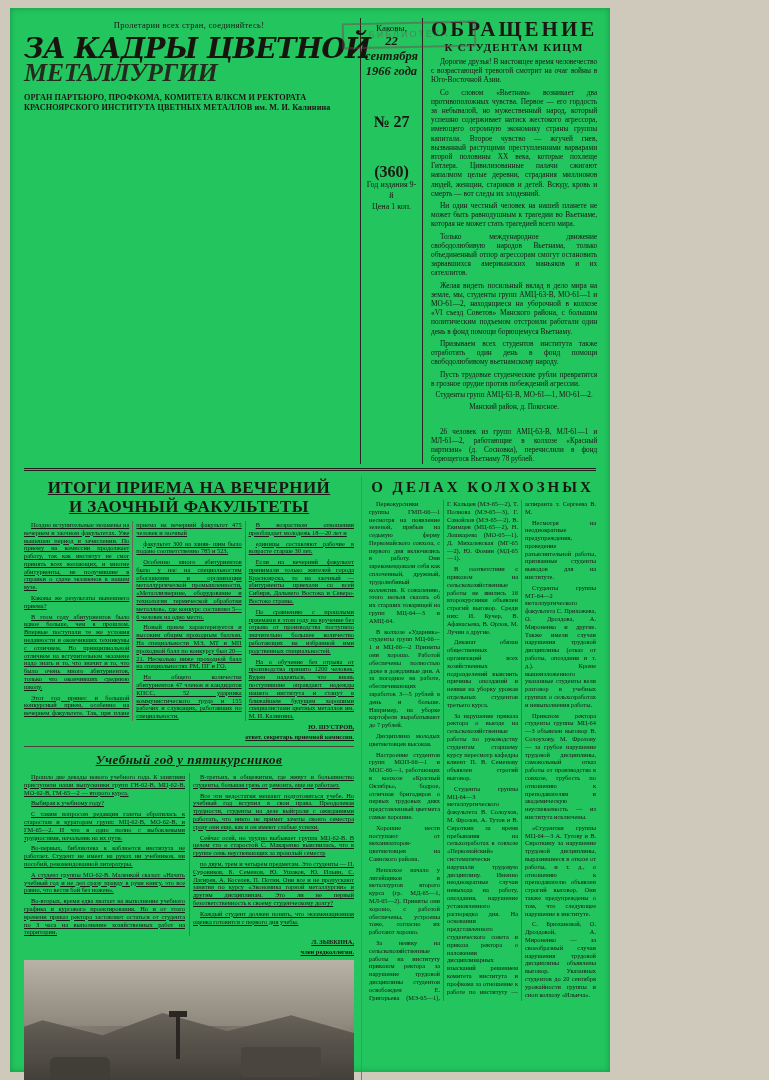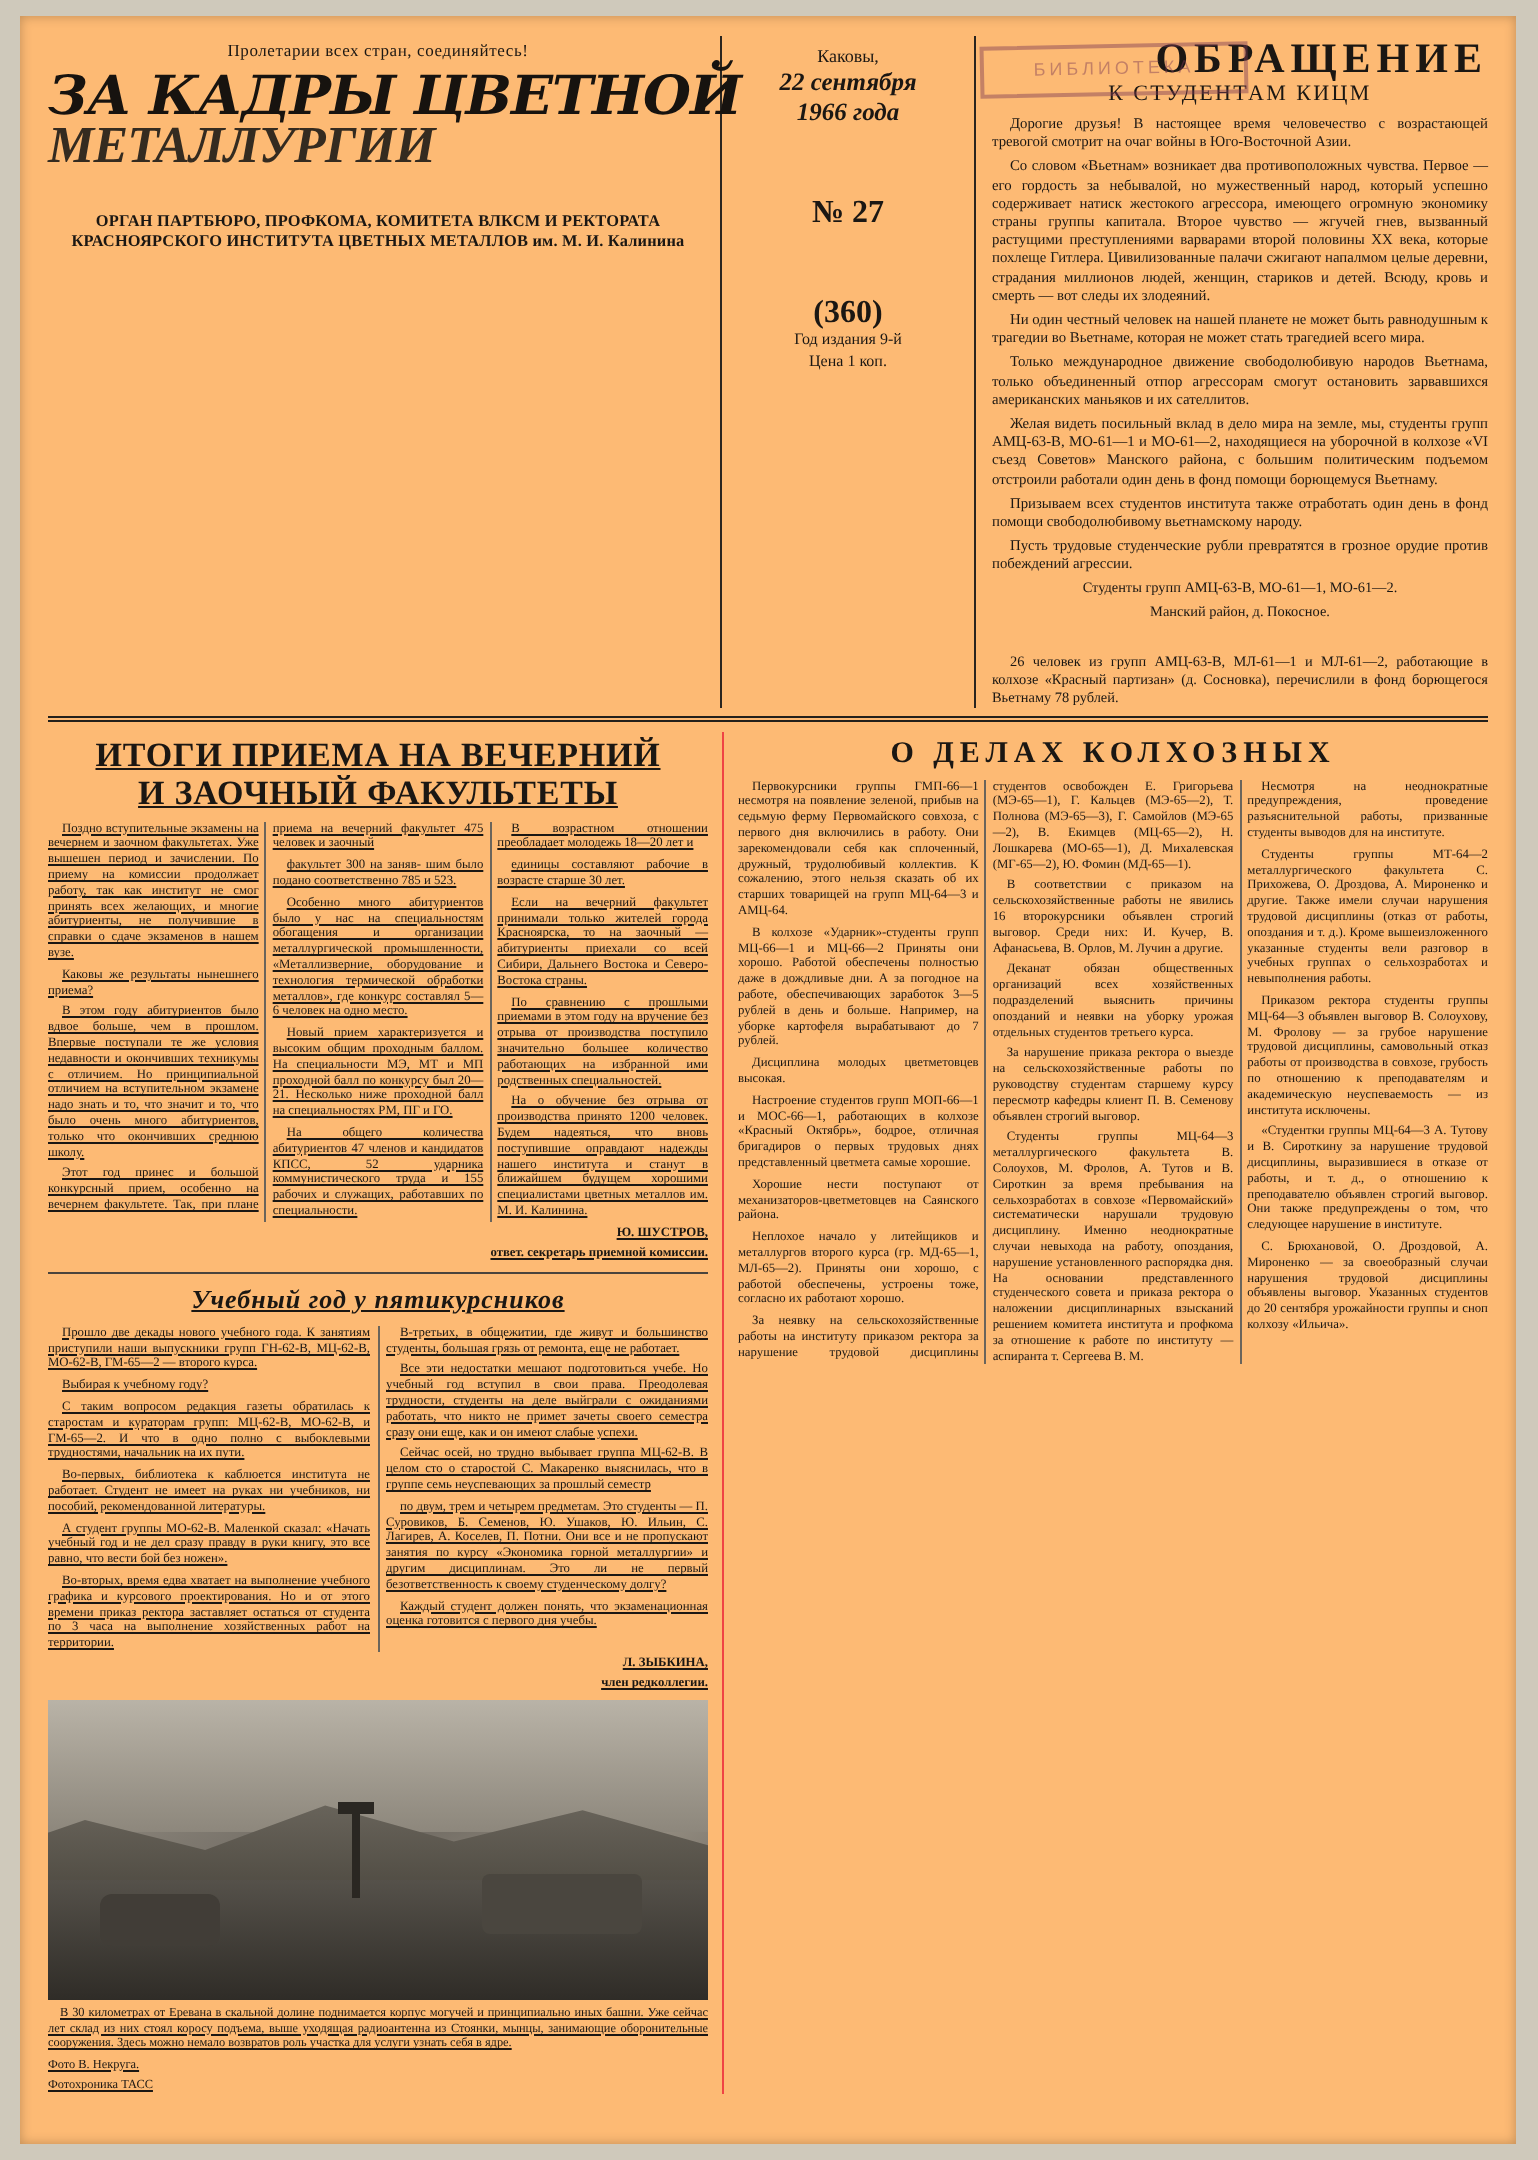--- a/index.html
+++ b/index.html
@@ -13,23 +13,23 @@
     height: 1080px;
     background: #cfc9bb;
     overflow: hidden;
     font-family: "Liberation Serif", serif;
     color: #1b1713;
   }
   .sheet {
     position: absolute;
     left: 10px;
     top: 8px;
-    width: 748px;
+    width: 600px;
     height: 1064px;
-    background: #fdba74;
+    background: #22c55e;
     box-shadow: 0 0 6px rgba(0,0,0,0.25) inset;
   }
   .inner {
     position: absolute;
     left: 14px;
     top: 10px;
     right: 14px;
     bottom: 10px;
   }
 
@@ -70,22 +70,21 @@
     text-transform: uppercase;
     color: #241f19;
     opacity: .92;
     margin-top: -2px;
     white-space: nowrap;
   }
   .mast-org {
     font-size: 8.2px;
     font-weight: 700;
     line-height: 10px;
-    text-align: center;
-    margin-top: 20px;
+    margin-top: 7px;
     letter-spacing: .1px;
   }
   .mast-mid {
     width: 118px;
     border-left: 1px solid #2a251f;
     border-right: 1px solid #2a251f;
     text-align: center;
     padding: 4px 4px 2px 4px;
     font-size: 9px;
     line-height: 12px;
@@ -114,20 +113,21 @@
     letter-spacing: 3px;
     text-align: right;
     line-height: 22px;
   }
   .appeal-sub {
     font-size: 11px;
     letter-spacing: 1.2px;
     text-align: center;
     margin-top: 1px;
     margin-bottom: 4px;
+    font-weight: bold;
   }
   .appeal-body { font-size: 7.4px; line-height: 9.2px; text-align: justify; }
   .appeal-body p { margin: 0 0 3px 0; text-indent: 9px; }
   .appeal-sign { font-size: 7.2px; line-height: 9px; text-align: center; margin-top: 3px; }
   .appeal-note { font-size: 7.2px; line-height: 9px; text-align: justify; margin-top: 16px; text-indent: 9px;}
 
   
   .body-wrap { display: flex; margin-top: 5px; }
   .col-left { width: 330px; padding-right: 7px; border-right: 1px solid #ef4444; text-decoration: underline; }
   .col-right { flex: 1; padding-left: 7px; }

